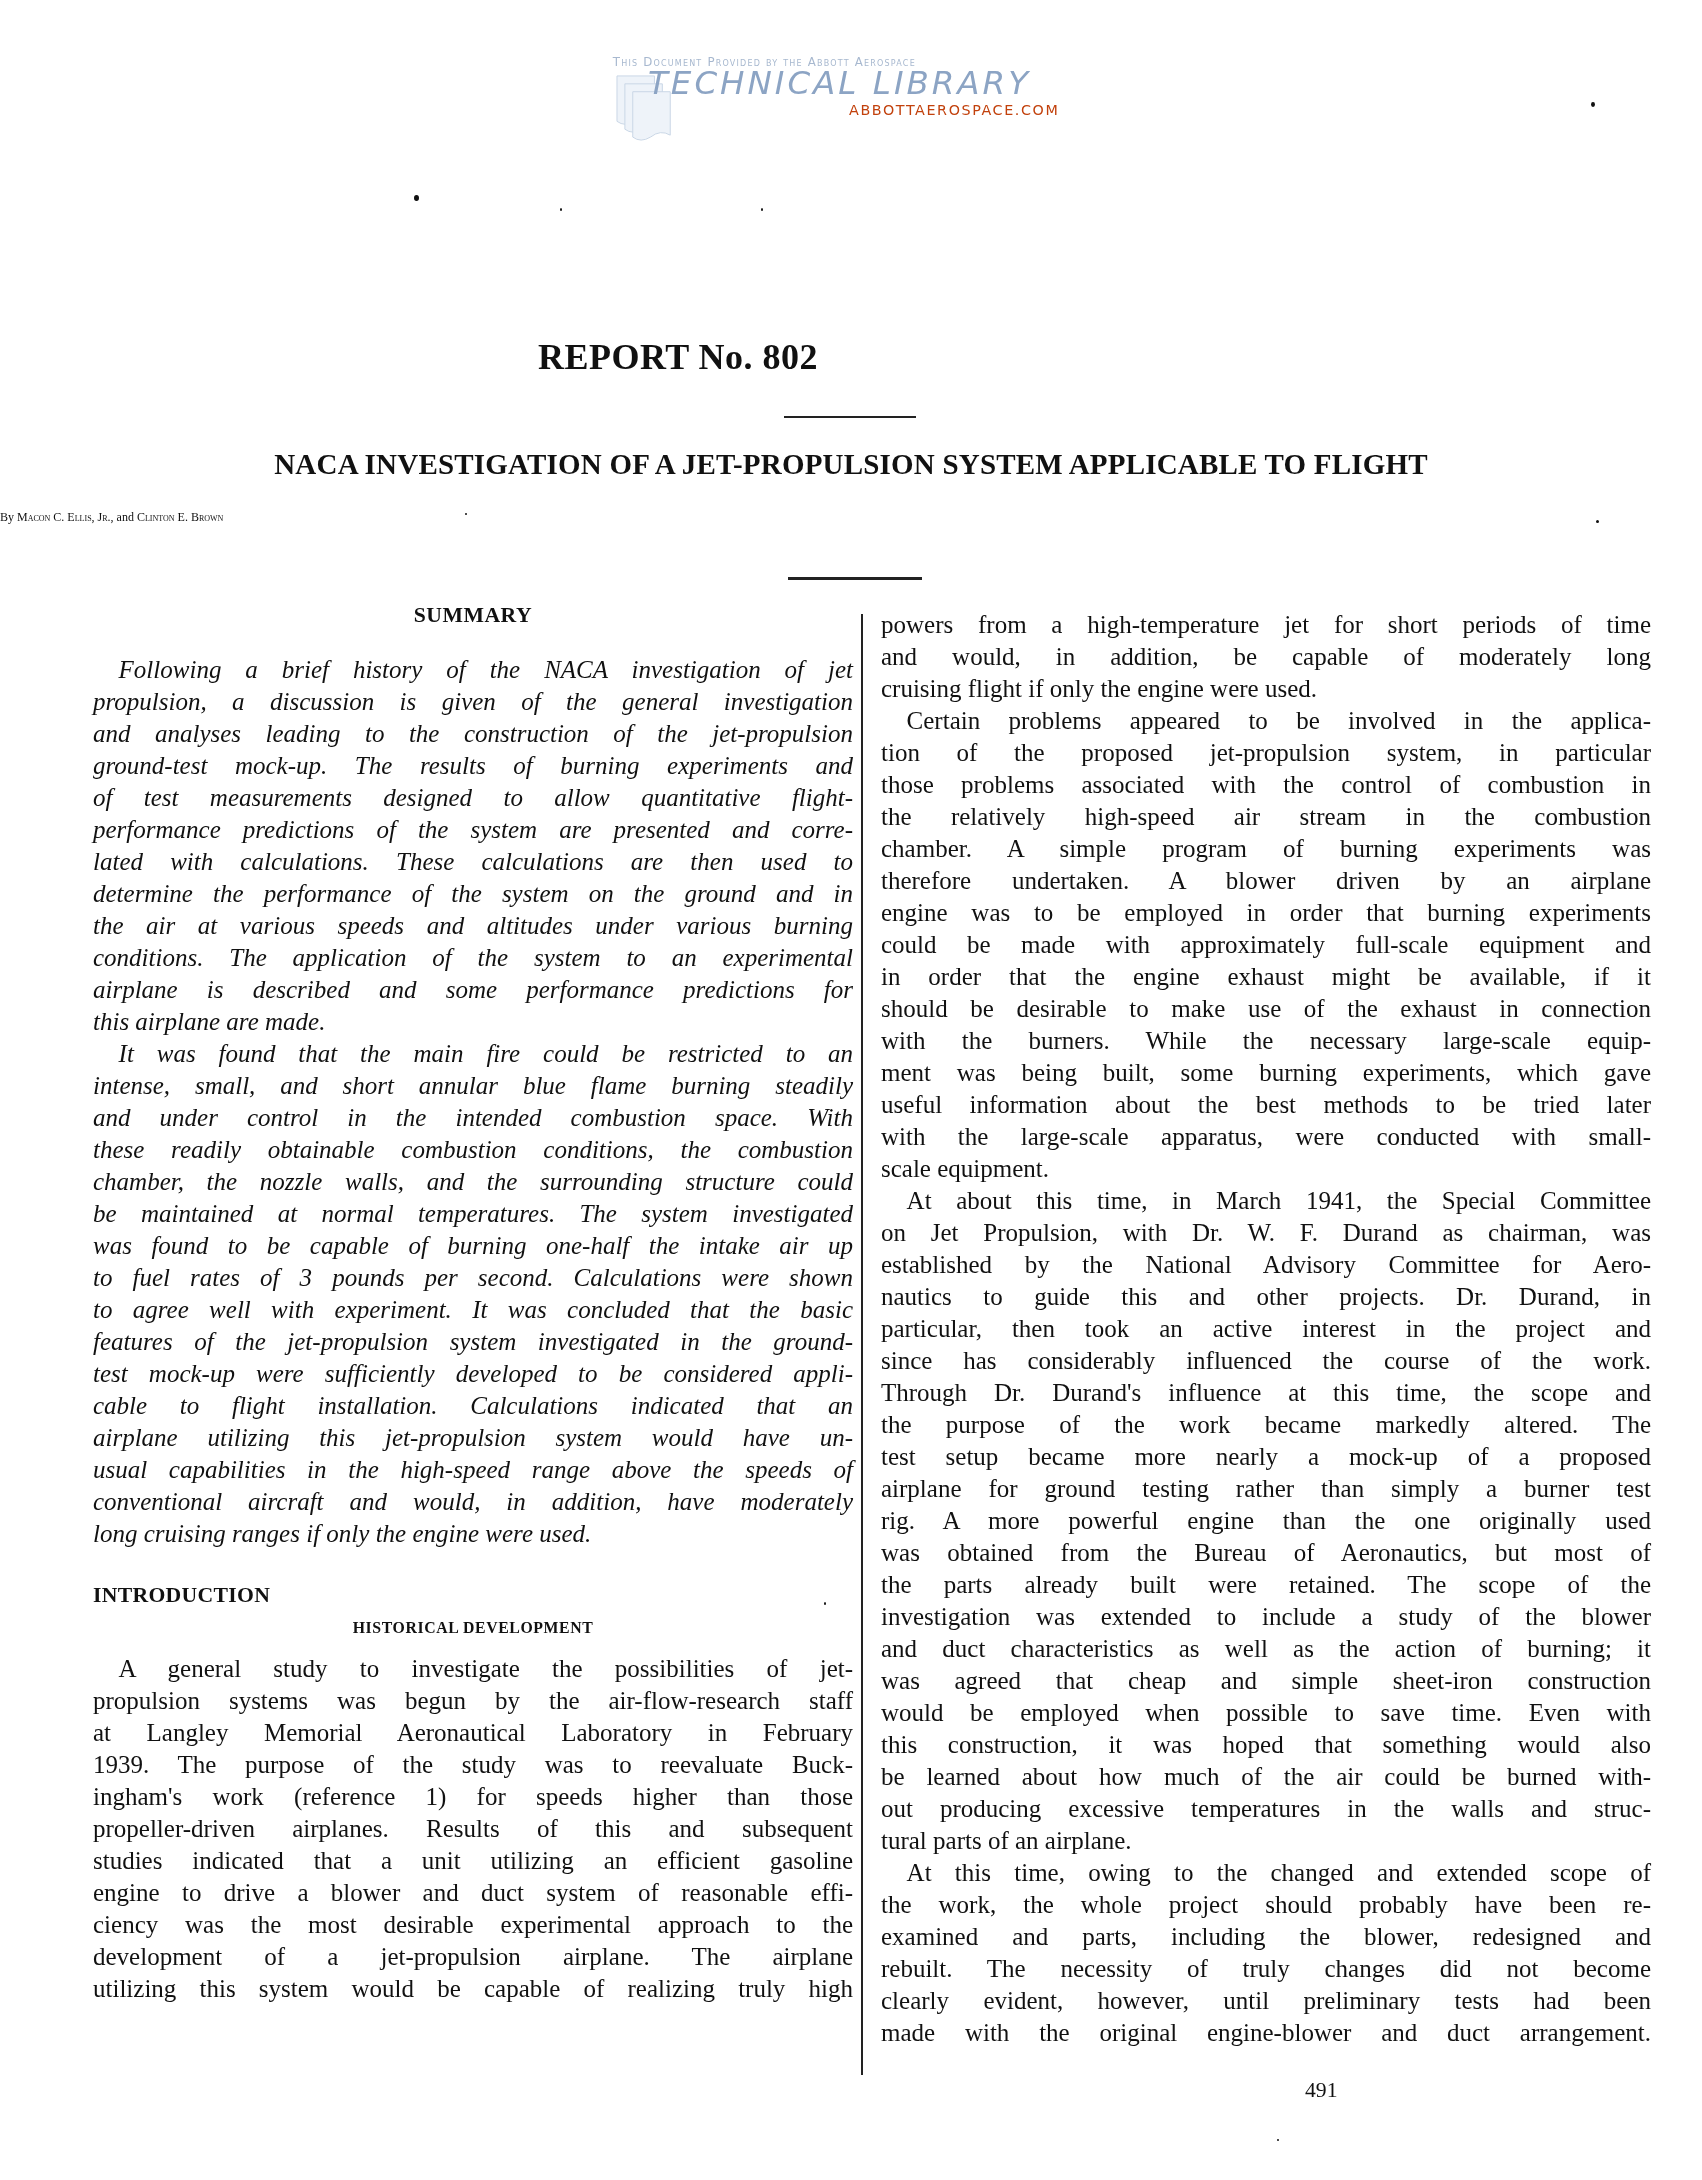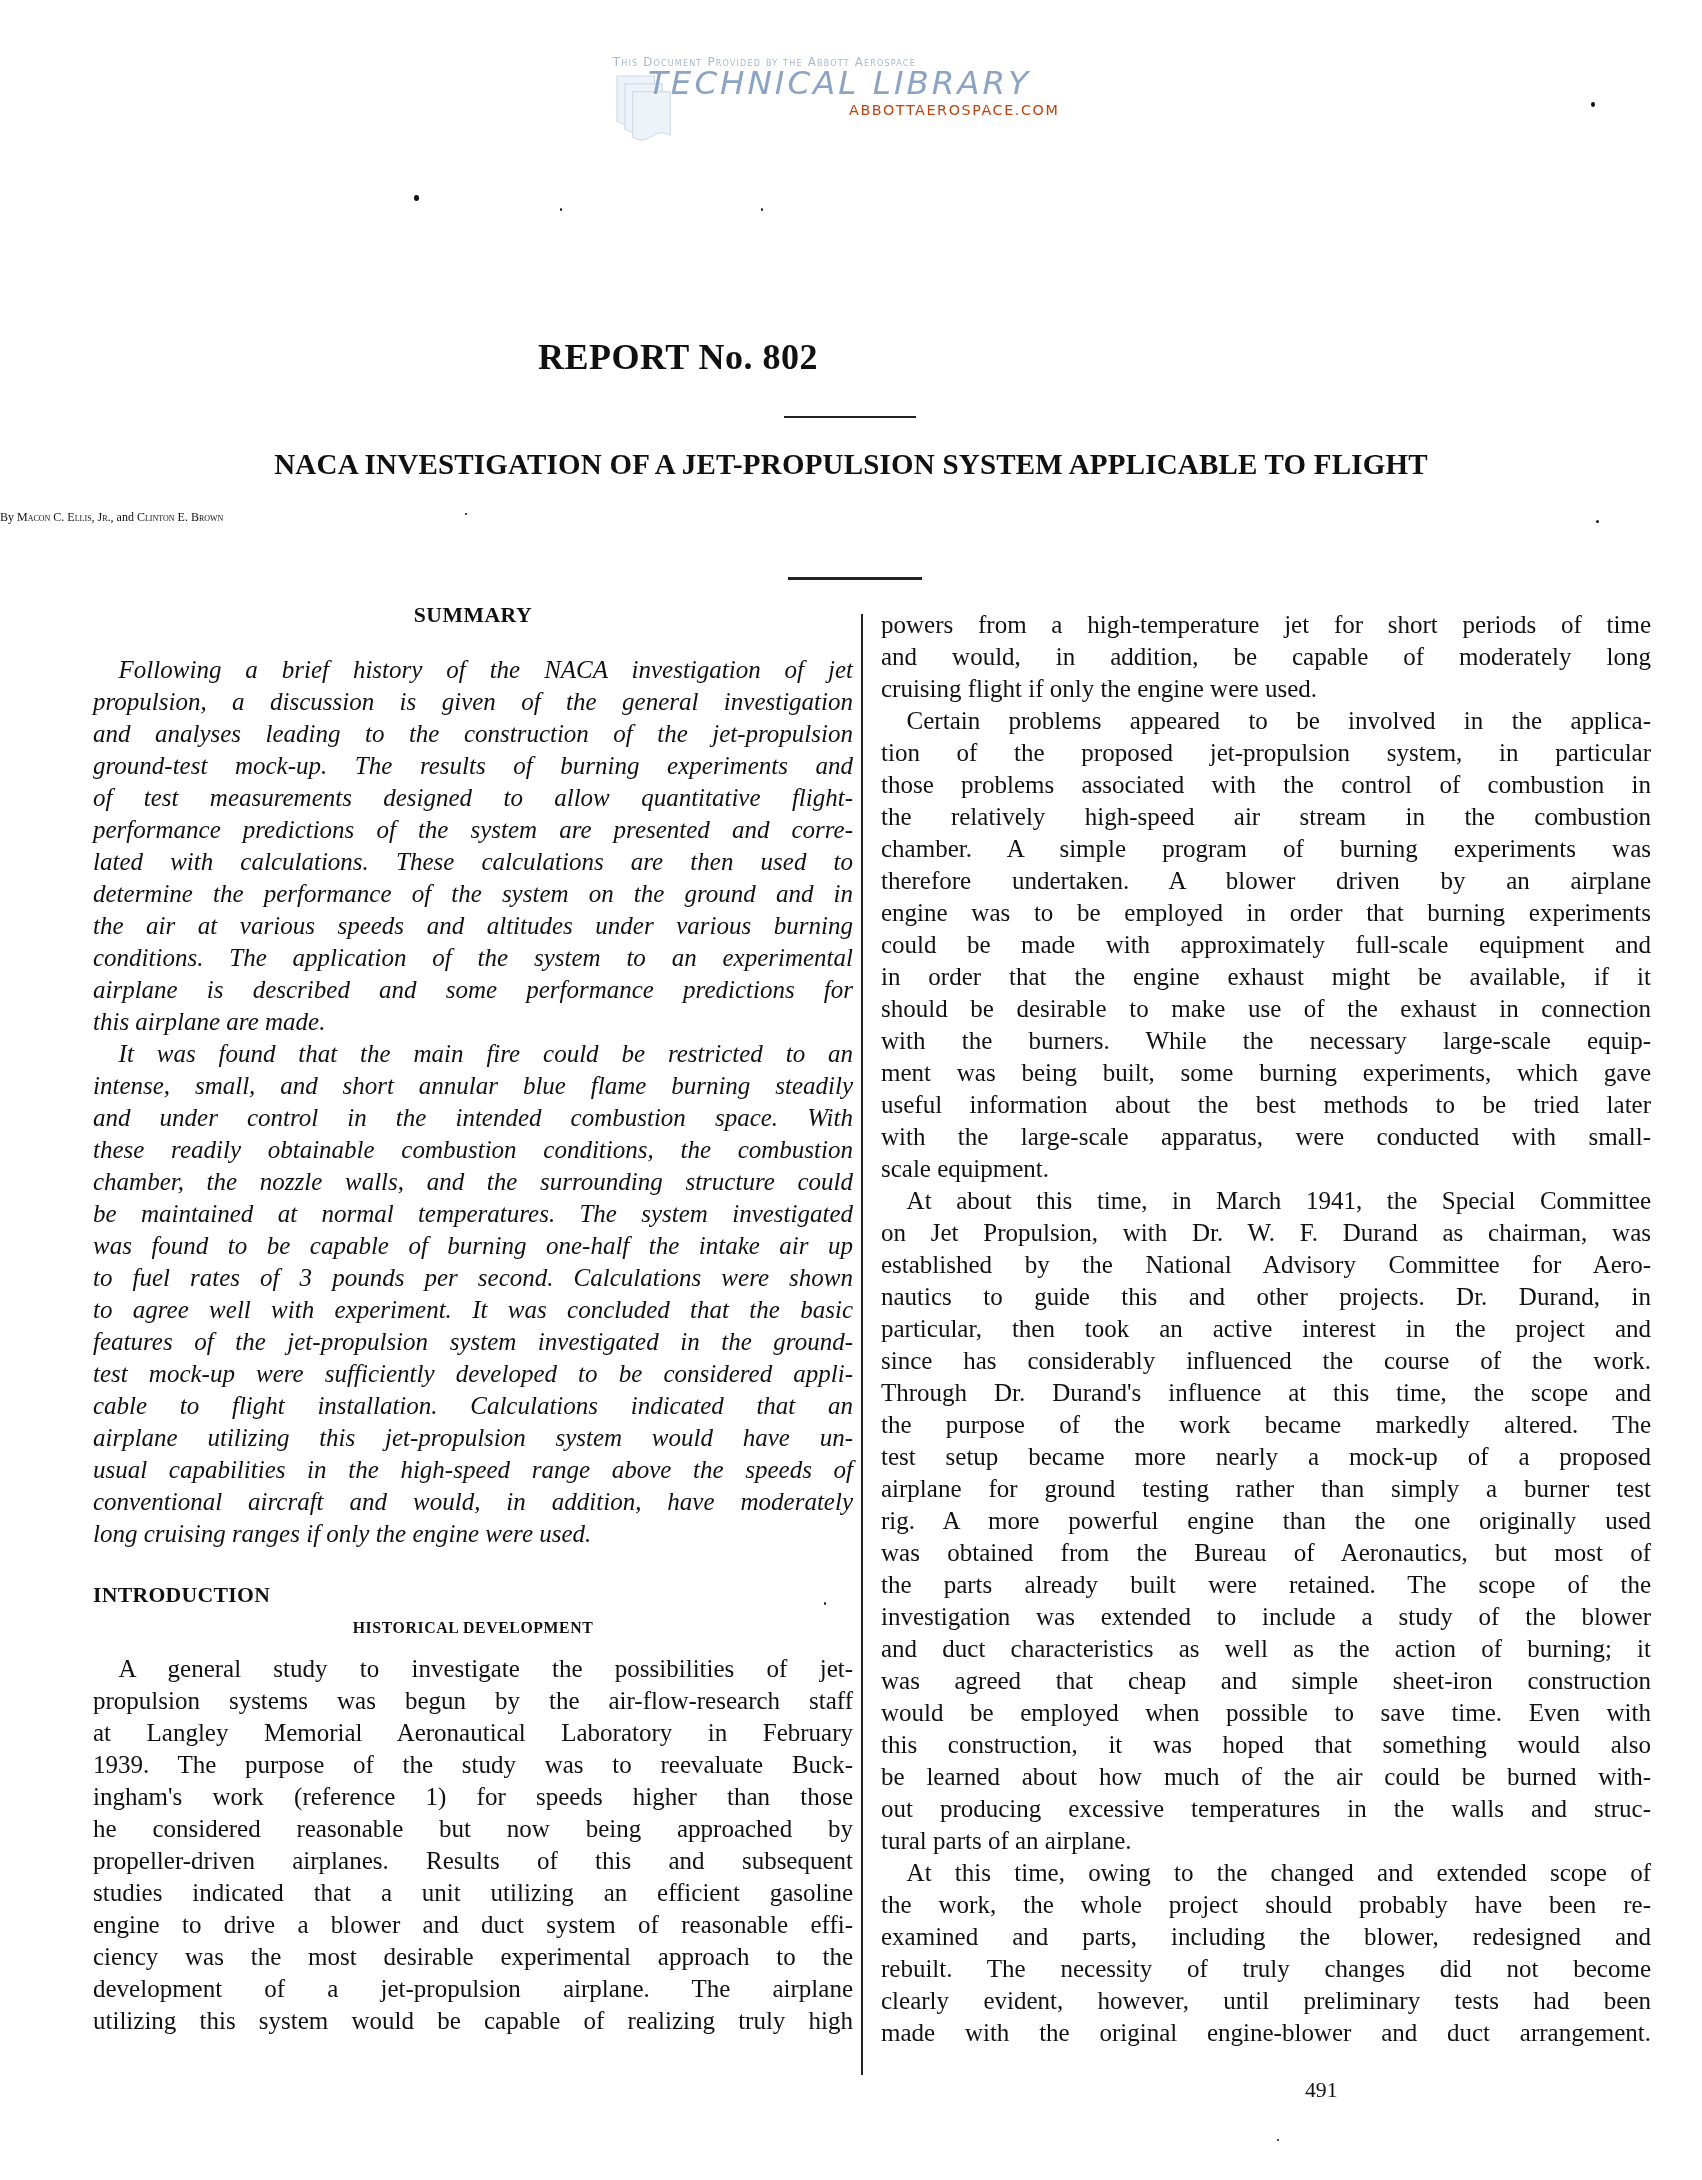--- a/index.html
+++ b/index.html
@@ -111,21 +111,20 @@
 
   <div class="h-intro">INTRODUCTION</div>
   <div class="h-hist">HISTORICAL DEVELOPMENT</div>
 
   <div>
     <span class="line indent">A general study to investigate the possibilities of jet-</span>
     <span class="line">propulsion systems was begun by the air-flow-research staff</span>
     <span class="line">at Langley Memorial Aeronautical Laboratory in February</span>
     <span class="line">1939.  The purpose of the study was to reevaluate Buck-</span>
     <span class="line">ingham's work (reference 1) for speeds higher than those</span>
-    <span class="line">he considered reasonable but now being approached by</span>
     <span class="line">propeller-driven airplanes.  Results of this and subsequent</span>
     <span class="line">studies indicated that a unit utilizing an efficient gasoline</span>
     <span class="line">engine to drive a blower and duct system of reasonable effi-</span>
     <span class="line">ciency was the most desirable experimental approach to the</span>
     <span class="line">development of a jet-propulsion airplane.  The airplane</span>
     <span class="line">utilizing this system would be capable of realizing truly high</span>
   </div>
 </div>
 
 <div class="divider"></div>

